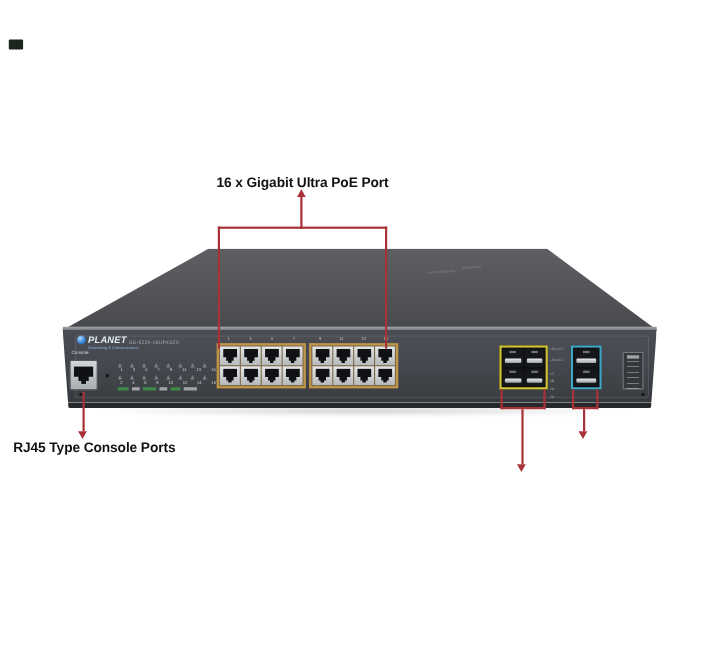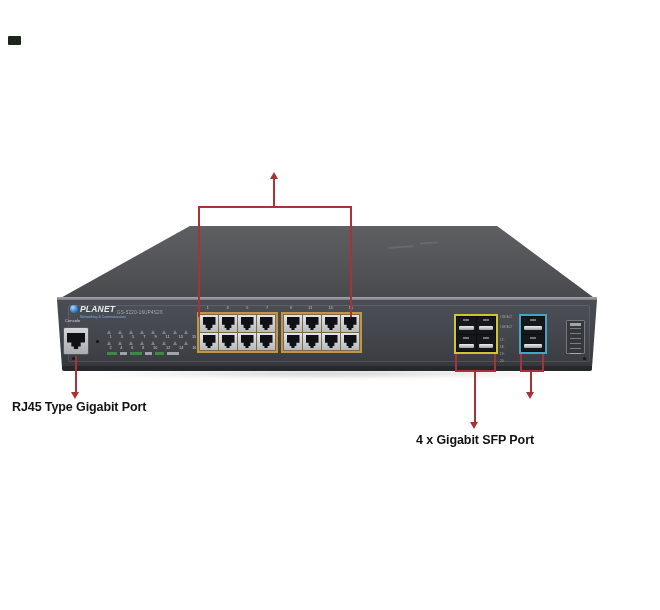--- a/index.html
+++ b/index.html
@@ -290,36 +290,36 @@
       <div class="cage">
         <div class="latch"></div>
       </div>
     </div>
 
   <div class="right-panel">
     <div class="hdr"></div>
     <div class="lines"></div>
   </div>
 
+  <div class="callout-label" style="left:160px;top:159px;width:230px;text-align:center;">16 x Gigabit Ultra PoE Port</div>
   <div class="arrow-up" style="left:270px;top:172px;"></div>
   <div class="r" style="left:273px;top:178px;width:2px;height:30px;"></div>
   <div class="r" style="left:198px;top:206px;width:154px;height:2px;"></div>
   <div class="r" style="left:198px;top:206px;width:2px;height:111px;"></div>
   <div class="r" style="left:350px;top:206px;width:2px;height:111px;"></div>
 
   <div class="r" style="left:75px;top:356px;width:2px;height:36px;"></div>
   <div class="arrow-dn" style="left:71px;top:392px;"></div>
-  <div class="callout-label" style="left:12px;top:400px;">RJ45 Type Gigabit Port</div>
+  <div class="callout-label" style="left:12px;top:400px;">RJ45 Type Console Ports</div>
 
   <div class="r" style="left:455px;top:354px;width:2px;height:18px;"></div>
   <div class="r" style="left:494px;top:354px;width:2px;height:18px;"></div>
   <div class="r" style="left:455px;top:370px;width:41px;height:2px;"></div>
   <div class="r" style="left:474px;top:372px;width:2px;height:50px;"></div>
   <div class="arrow-dn" style="left:470px;top:422px;"></div>
-  <div class="callout-label" style="left:395px;top:433px;width:160px;text-align:center;">4 x Gigabit SFP Port</div>
 
   <div class="r" style="left:520px;top:354px;width:2px;height:18px;"></div>
   <div class="r" style="left:542px;top:354px;width:2px;height:18px;"></div>
   <div class="r" style="left:520px;top:370px;width:24px;height:2px;"></div>
   <div class="r" style="left:530px;top:372px;width:2px;height:20px;"></div>
   <div class="arrow-dn" style="left:526px;top:392px;"></div>
 
 </div>
 
 </body></html>

